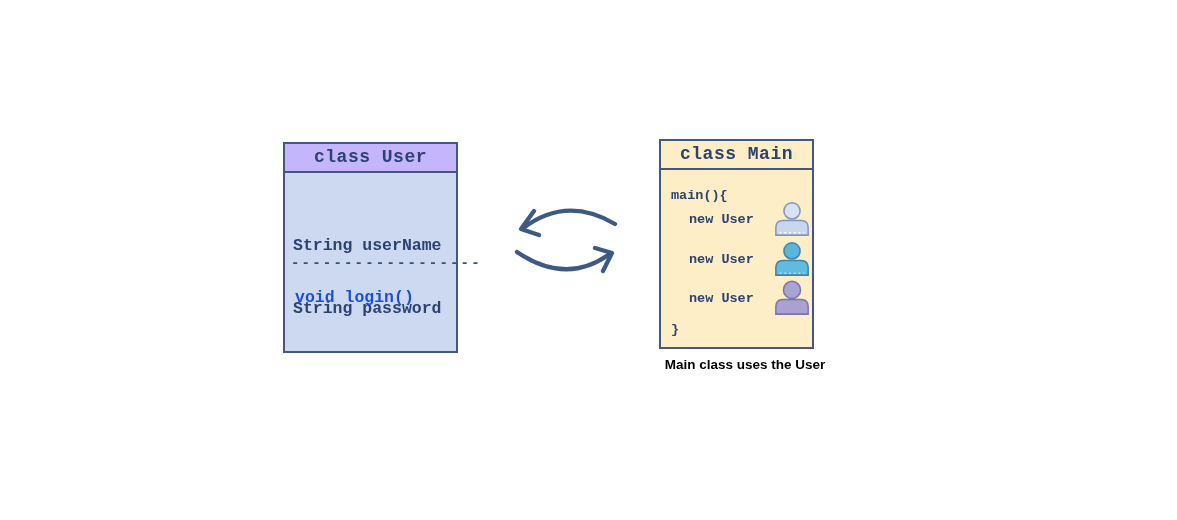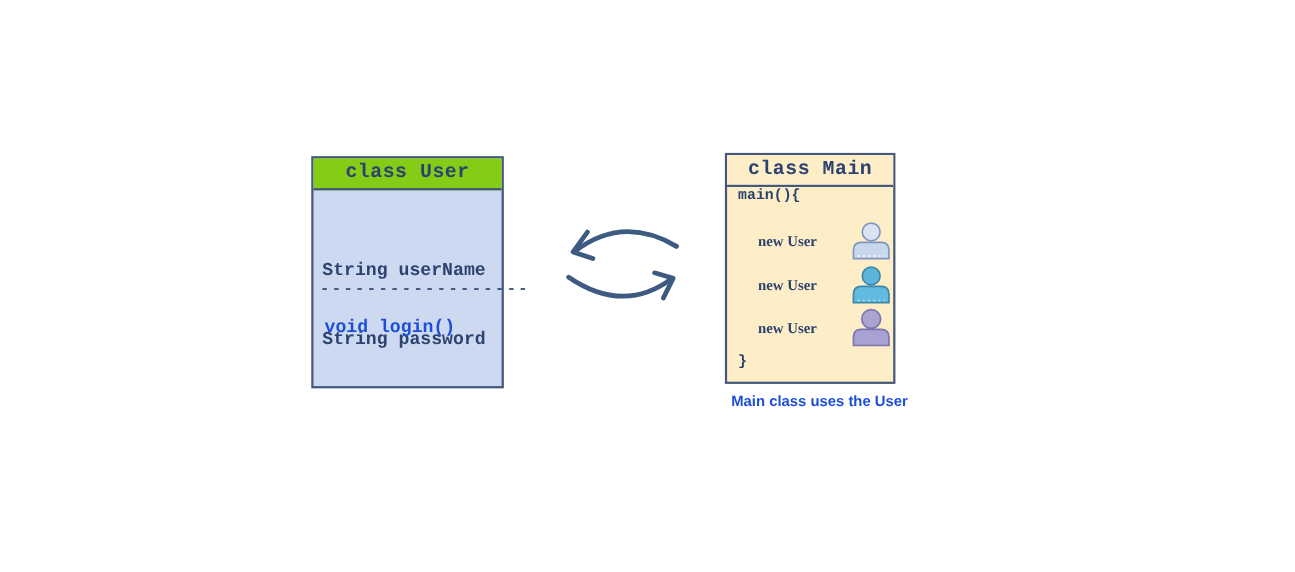--- a/index.html
+++ b/index.html
@@ -23,21 +23,21 @@
   .box-header {
     height: 27px;
     line-height: 27px;
     border-bottom: 2px solid #44587e;
     text-align: center;
     font-weight: bold;
     font-size: 18px;
     color: #2c4370;
     letter-spacing: 0.5px;
   }
-  .user-header { background: #84cc16; }
+  .user-header { background: #c4b5fd; }
   .main-header { background: #fdeec8; }
 
   .box-body { position: relative; width: 100%; height: calc(100% - 29px); }
 
   .user-fields {
     position: absolute; top: 20px; left: 8px;
     font-weight: bold; font-size: 16.5px; line-height: 21px;
     color: #2c4370; white-space: pre;
   }
   .user-separator {
@@ -49,49 +49,49 @@
     position: absolute; top: 115px; left: 10px;
     font-weight: bold; font-size: 16.5px;
     color: #1d4ed8; white-space: pre;
   }
 
   .main-code {
     position: absolute; left: 10px;
     font-weight: bold; font-size: 13.5px;
     color: #2c4370; white-space: pre;
   }
-  .code-open  { top: 1px; }
+  .code-open  { top: 18px; }
   .code-close { top: 152px; }
 
   .instance-row { position: absolute; left: 0; width: 100%; height: 37px; }
   .row-1 { top: 30px; }
   .row-2 { top: 70px; }
   .row-3 { top: 109px; }
   .instance-label {
     position: absolute; left: 28px; top: 12px;
     font-weight: bold; font-size: 13.5px;
-    color: #2c4370; white-space: pre; font-family: Liberation Serif, serif;
+    color: #2c4370; white-space: pre;
   }
   .person-icon { position: absolute; left: 112px; top: 0; width: 38px; height: 37px; }
   .person-icon path, .person-icon circle { stroke-width: 1.6px; }
 
   .cycle-arrows { position: absolute; left: 503px; top: 193px; width: 120px; height: 95px; }
   .cycle-arrows path {
     fill: none;
     stroke-width: 4.3px;
     stroke-linecap: round;
     stroke-linejoin: round;
   }
 
   .caption {
     position: absolute; left: 620px; top: 356px; width: 250px;
     text-align: center;
     font-family: "Liberation Sans", sans-serif;
     font-weight: bold; font-size: 13.5px; line-height: 17.5px;
-    color: #1d4ed8;
+    color: #000000;
   }
 </style>
 </head>
 <body>
 
 <div class="canvas">
 
   <div class="class-box user-box">
     <div class="box-header user-header">class User</div>
     <div class="box-body">

